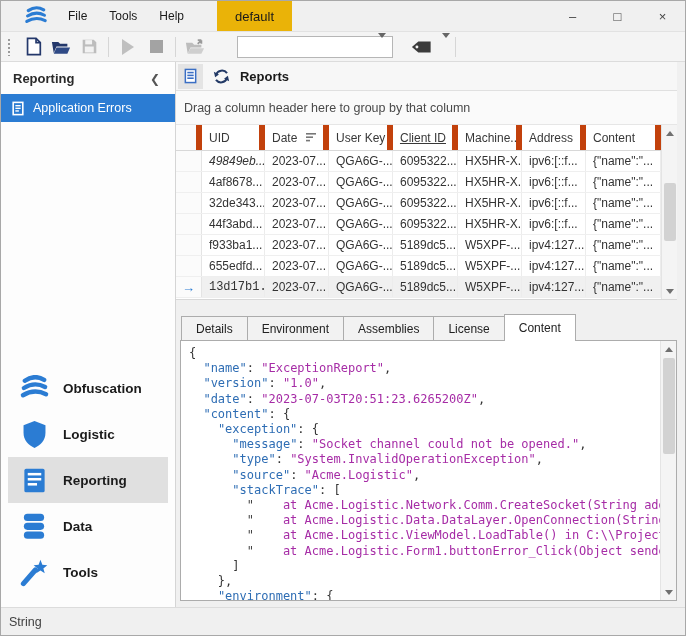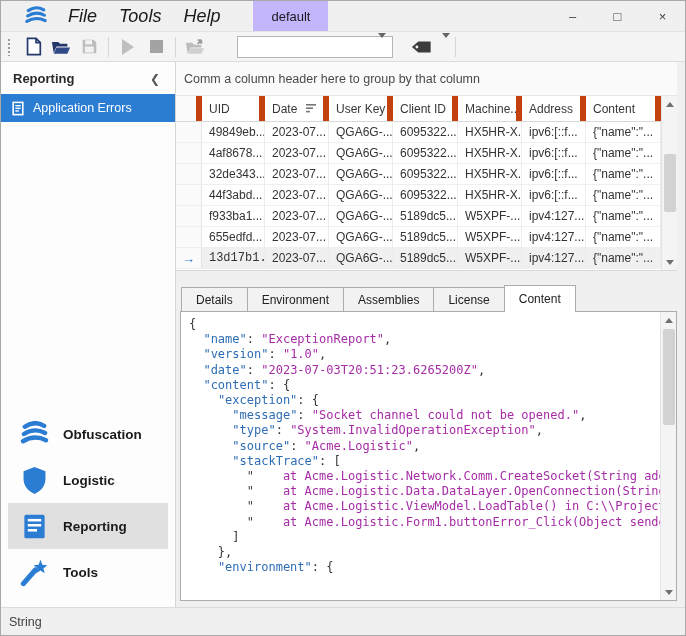--- a/index.html
+++ b/index.html
@@ -2,22 +2,22 @@
 <html style="--accent: #2b7cd3; --icon-navy: #24386b; --json-key: #2e6db4; --json-value: #a62ca6;"><head>
 <meta charset="utf-8">
 <style>
   * { margin:0; padding:0; box-sizing:border-box; }
   html,body { width:686px; height:636px; overflow:hidden; font-family:"Liberation Sans", sans-serif; }
   .window { width:686px; height:636px; background:#f0f0f0; border:1px solid #a8a8a8; display:flex; flex-direction:column; }
 
   
   .titlebar { height:30px; display:flex; align-items:center; background:#f0f0f0; flex:0 0 auto; }
   .logo { width:26px; height:20px; margin-left:22px; margin-right:8px; }
-  .menu-item { font-size:18px; color:#1a1a1a; padding:16px 11px; height:30px; display:flex; align-items:center; cursor:default;font-style:italic; }
-  .doc-tab { margin-left:22px; height:30px; padding:0 18px; background:#c4b5fd; font-size:13px; color:#1a1a1a; display:flex; align-items:center; }
+  .menu-item { font-size:12px; color:#1a1a1a; padding:16px 11px; height:30px; display:flex; align-items:center; cursor:default; }
+  .doc-tab { margin-left:22px; height:30px; padding:0 18px; background:#eab308; font-size:13px; color:#1a1a1a; display:flex; align-items:center; }
   .win-controls { margin-left:auto; display:flex; height:30px; }
   .win-btn { width:45px; height:30px; display:flex; align-items:center; justify-content:center; font-size:13px; color:#444; }
 
   
   .toolbar { height:31px; background:#f4f4f4; border-top:1px solid #e2e2e2; border-bottom:1px solid #dcdcdc; display:flex; align-items:center; flex:0 0 auto; }
   .grip { width:4px; height:18px; margin:0 8px 0 6px; background-image:radial-gradient(circle, #9a9a9a 1px, transparent 1.2px); background-size:4px 4px; }
   .tb-btn { width:26px; height:24px; display:flex; align-items:center; justify-content:center; margin:0 1px; }
   .tb-sep { width:1px; height:20px; background:#d6d6d6; margin:0 5px; }
   .tb-combo { width:156px; height:22px; background:#fff; border:1px solid #b6b6b6; margin-left:28px; display:flex; align-items:center; }
   .tb-combo .arrow { margin-left:auto; margin-right:6px; }
@@ -198,34 +198,63 @@
                 <rect x="4" y="2" width="24" height="28" rx="2" fill="#2b7cd3"></rect>
                 <rect x="8" y="7" width="16" height="3" fill="#fff"></rect>
                 <rect x="8" y="13" width="16" height="3" fill="#fff"></rect>
                 <rect x="8" y="19" width="11" height="3" fill="#fff"></rect>
               </svg>
             </span>
             <span class="lbl">Reporting</span>
           </div>
           <div class="nav-item">
             <span style="width: 32px; display: flex; justify-content: center;">
+              <svg width="26" height="27" viewBox="0 0 30 32">
+                <rect x="3" y="1" width="24" height="8.5" rx="4.2" fill="#2b7cd3"></rect>
+                <rect x="3" y="11.5" width="24" height="8.5" rx="4.2" fill="#2b7cd3"></rect>
+                <rect x="3" y="22" width="24" height="8.5" rx="4.2" fill="#2b7cd3"></rect>
+              </svg>
+            </span>
+            <span class="lbl">Data</span>
+          </div>
+          <div class="nav-item">
+            <span style="width: 32px; display: flex; justify-content: center;">
               <svg width="29" height="29" viewBox="0 0 34 34">
                 <path d="M4 30 L18 14" stroke="#2b7cd3" stroke-width="6" stroke-linecap="round"></path>
                 <path d="M24 2 L26.2 8 L32 8.5 L27.4 12.2 L29 18 L24 14.6 L19 18 L20.6 12.2 L16 8.5 L21.8 8 Z" fill="#2b7cd3"></path>
               </svg>
             </span>
             <span class="lbl">Tools</span>
           </div>
         </div>
       <div class="sidebar-bottom-pad"></div>
     </div>
 
     <div class="panel">
+      <div class="reports-hdr">
+        <div class="list-btn">
+          <svg width="15" height="16" viewBox="0 0 16 17">
+              <rect x="2.5" y="1.5" width="11" height="14" fill="#fff" stroke="#3b6fc4" stroke-width="1.6"></rect>
+              <rect x="4.6" y="4" width="6.8" height="1.7" fill="#3b6fc4"></rect>
+              <rect x="4.6" y="7" width="6.8" height="1.7" fill="#3b6fc4"></rect>
+              <rect x="4.6" y="10" width="6.8" height="1.7" fill="#3b6fc4"></rect>
+            </svg>
+        </div>
+        <svg width="17" height="17" viewBox="0 0 20 20">
+            <g fill="none" stroke="#233a66" stroke-width="2.4">
+              <path d="M16.5 6 A7.5 7.5 0 0 0 3.5 8"></path>
+              <path d="M3.5 14 A7.5 7.5 0 0 0 16.5 12"></path>
+            </g>
+            <path d="M1 4.5 L7 7.5 L2.5 11 Z" fill="#233a66"></path>
+            <path d="M19 15.5 L13 12.5 L17.5 9 Z" fill="#233a66"></path>
+          </svg>
+        <span class="reports-title">Reports</span>
+      </div>
       <div class="group-bar">
-        <span>Comm a column header here to group by that column</span>
+        <span>Drag a column header here to group by that column</span>
       </div>
 
       <div class="grid">
         <div class="grid-inner">
           <div class="grid-cols" id="grid-body">
               <div class="g-row g-head">
                 <div class="g-cell ind"></div>
                 <div class="g-cell" style="flex: 0 0 63px;">
                   <span>UID</span>
                 </div>
@@ -233,36 +262,36 @@
                   <span>Date</span>
                   <span class="sort-ico"><svg width="11" height="9" viewBox="0 0 11 9">
                       <rect x="0" y="0" width="10" height="1.6" fill="#777"></rect>
                       <rect x="0" y="3.4" width="7" height="1.6" fill="#777"></rect>
                       <rect x="0" y="6.8" width="4" height="1.6" fill="#777"></rect>
                     </svg></span>
                 </div>
                 <div class="g-cell" style="flex: 0 0 64px;">
                   <span>User Key</span>
                 </div>
-                <div class="g-cell" style="flex: 0 0 65px;">
+                <div class="g-cell" style="flex: 0 0 65px; text-decoration: underline;">
                   <span>Client ID</span>
                 </div>
                 <div class="g-cell" style="flex: 0 0 64px;">
                   <span>Machine...</span>
                 </div>
                 <div class="g-cell" style="flex: 0 0 64px;">
                   <span>Address</span>
                 </div>
                 <div class="g-cell" style="flex: 1 1 auto;">
                   <span>Content</span>
                 </div>
               </div>
               <div class="g-row">
                 <div class="g-cell ind"></div>
-                <div class="g-cell" style="flex: 0 0 63px;">49849eb...</div>
+                <div class="g-cell" style="flex: 0 0 63px; font-style: italic;">49849eb...</div>
                 <div class="g-cell" style="flex: 0 0 64px;">2023-07...</div>
                 <div class="g-cell" style="flex: 0 0 64px;">QGA6G-...</div>
                 <div class="g-cell" style="flex: 0 0 65px;">6095322...</div>
                 <div class="g-cell" style="flex: 0 0 64px;">HX5HR-X...</div>
                 <div class="g-cell" style="flex: 0 0 64px;">ipv6:[::f...</div>
                 <div class="g-cell" style="flex: 1 1 auto;">{"name":"...</div>
               </div>
               <div class="g-row">
                 <div class="g-cell ind"></div>
                 <div class="g-cell" style="flex: 0 0 63px;">4af8678...</div>

